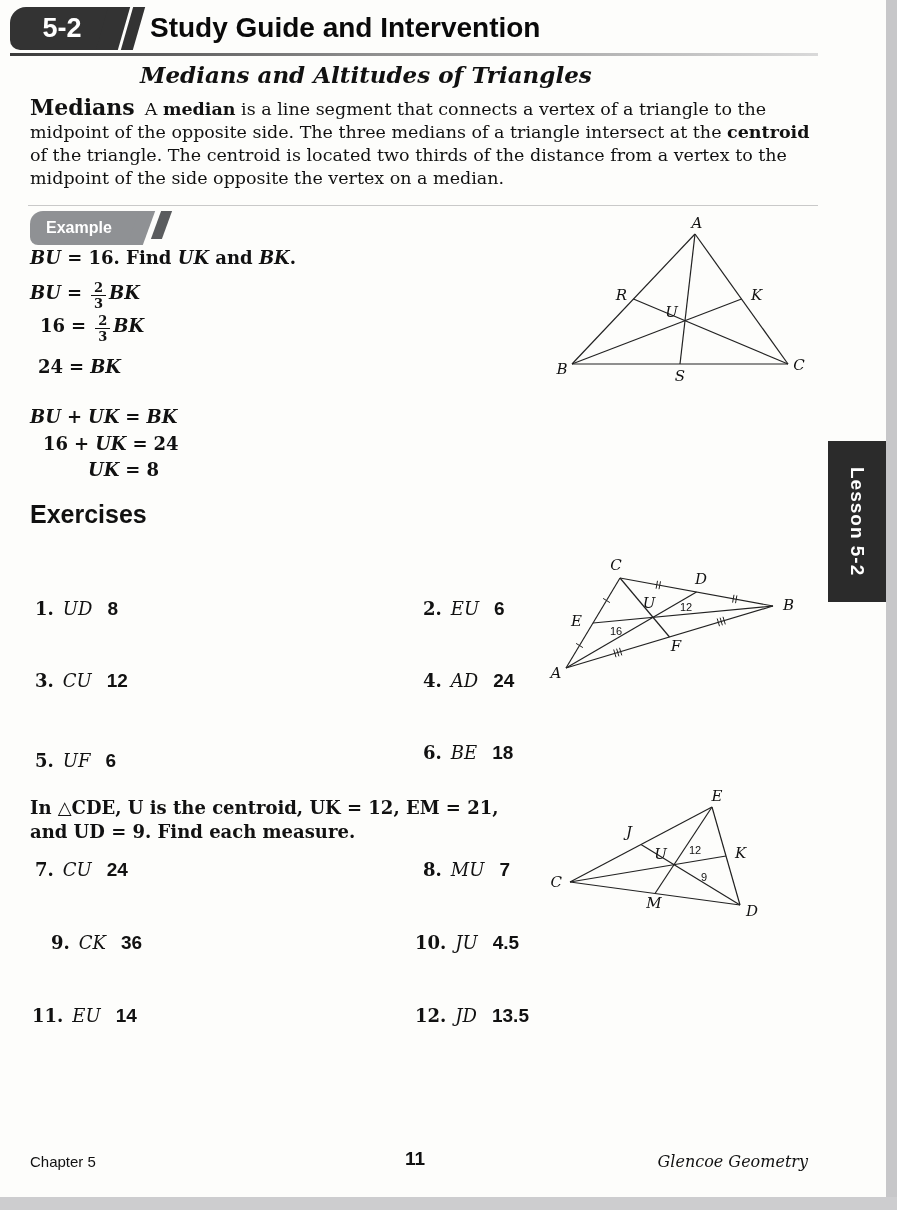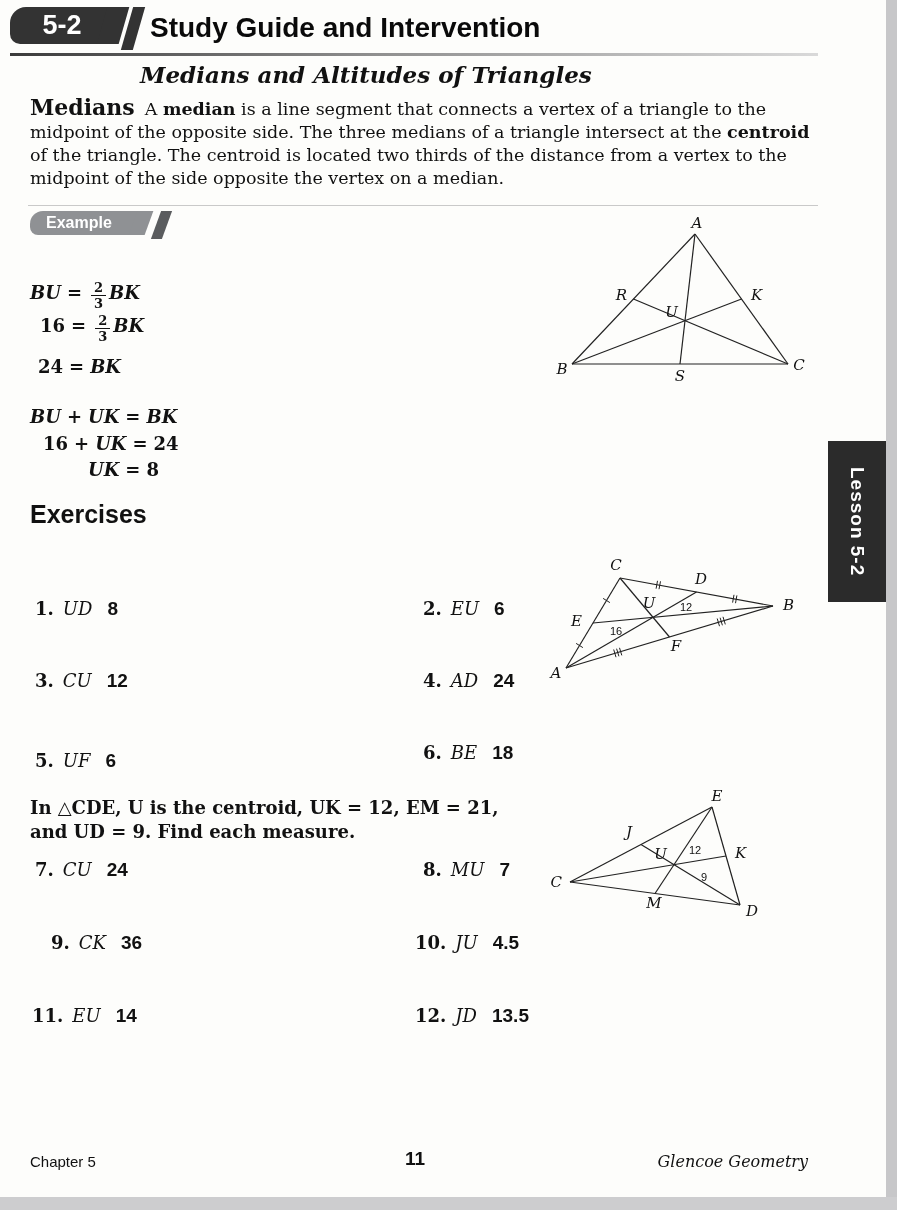--- a/index.html
+++ b/index.html
@@ -7,21 +7,21 @@
   .page {
     position:relative; width:897px; height:1210px;
     background:#fdfdfb; overflow:hidden;
     font-family:"DejaVu Serif", serif; color:#111;
   }
   
   .edge-right { position:absolute; left:886px; top:0; width:11px; height:1210px; background:#c7c7c9; }
   .edge-bottom { position:absolute; left:0; bottom:0; width:897px; height:13px; background:#cdcdcf; }
 
   
-  .lesson-badge { position:absolute; left:10px; top:7px; width:104px; height:37px;
+  .lesson-badge { position:absolute; left:10px; top:7px; width:104px; height:43px;
     background:#333; border-radius:16px 0 0 10px; z-index:2;
     display:flex; align-items:center; justify-content:center; }
   .lesson-badge::after { content:""; position:absolute; right:-10px; top:0; width:22px; height:100%;
     background:#333; transform:skewX(-16deg); z-index:-1; }
   .lesson-badge span { color:#fff; font-family:"Liberation Sans", sans-serif; font-weight:bold; font-size:27px; }
   .lesson-badge-tail { position:absolute; left:127px; top:7px; width:12px; height:43px;
     background:#333; transform:skewX(-16deg); }
   .page-title { position:absolute; left:150px; top:12px;
     font-family:"Liberation Sans", sans-serif; font-weight:bold; font-size:28px; color:#0a0a0a; }
   .header-rule { position:absolute; left:10px; top:53px; width:808px; height:3px;
@@ -30,21 +30,21 @@
     font-weight:bold; font-style:italic; font-size:23px; }
 
   
   .medians-para { position:absolute; left:30px; top:96px; width:784px;
     font-size:17.5px; line-height:1.32; }
   .run-head { font-weight:bold; font-size:22px; margin-right:10px; line-height:1; }
   .b { font-weight:bold; }
 
   
   .example-rule { position:absolute; left:28px; top:205px; width:790px; height:1px; background:#c9c9c9; }
-  .example-badge { position:absolute; left:30px; top:211px; width:112px; height:24px;
+  .example-badge { position:absolute; left:30px; top:211px; width:112px; height:34px;
     background:#8f9194; border-radius:13px 0 0 8px; z-index:2;
     display:flex; align-items:center; padding-left:16px; }
   .example-badge::after { content:""; position:absolute; right:-7px; top:0; width:16px; height:100%;
     background:#8f9194; transform:skewX(-20deg); z-index:-1; }
   .example-badge span { color:#fff; font-family:"Liberation Sans", sans-serif; font-weight:bold; font-size:16px; }
   .example-badge-tail { position:absolute; left:156px; top:211px; width:11px; height:28px;
     background:#5a5c5e; transform:skewX(-20deg); }
   .ex-head { position:absolute; font-weight:bold; font-size:18px; }
   .ex-head .v, .eq .v { font-style:italic; }
   .eq { position:absolute; font-weight:bold; font-size:18px; }
@@ -98,20 +98,23 @@
   <div class="medians-para">
     <span class="run-head">Medians</span><span>A </span><span class="b">median</span><span> is a line segment that connects a vertex of a triangle to the midpoint of the opposite side. The three medians of a triangle intersect at the </span><span class="b">centroid</span><span> of the triangle. The centroid is located two thirds of the distance from a vertex to the midpoint of the side opposite the vertex on a median.</span>
   </div>
 
   <div class="example-rule"></div>
   <div class="example-badge">
     <span>Example</span>
   </div>
   <div class="example-badge-tail"></div>
 
+  <div class="ex-head" style="left:30px; top:247px;">
+    <span class="v">BU</span><span> = 16. Find </span><span class="v">UK</span><span> and </span><span class="v">BK</span><span>.</span>
+  </div>
 
   <div class="eq" style="left:30px; top:281px;">
     <span class="v">BU</span><span class="op">=</span><span class="frac"><span class="fnum">2</span><span class="fden">3</span></span><span class="v">BK</span>
   </div>
   <div class="eq" style="left:40px; top:314px;">
     <span>16</span><span class="op">=</span><span class="frac"><span class="fnum">2</span><span class="fden">3</span></span><span class="v">BK</span>
   </div>
   <div class="eq" style="left:38px; top:356px;">
     <span>24</span><span class="op">=</span><span class="v">BK</span>
   </div>

